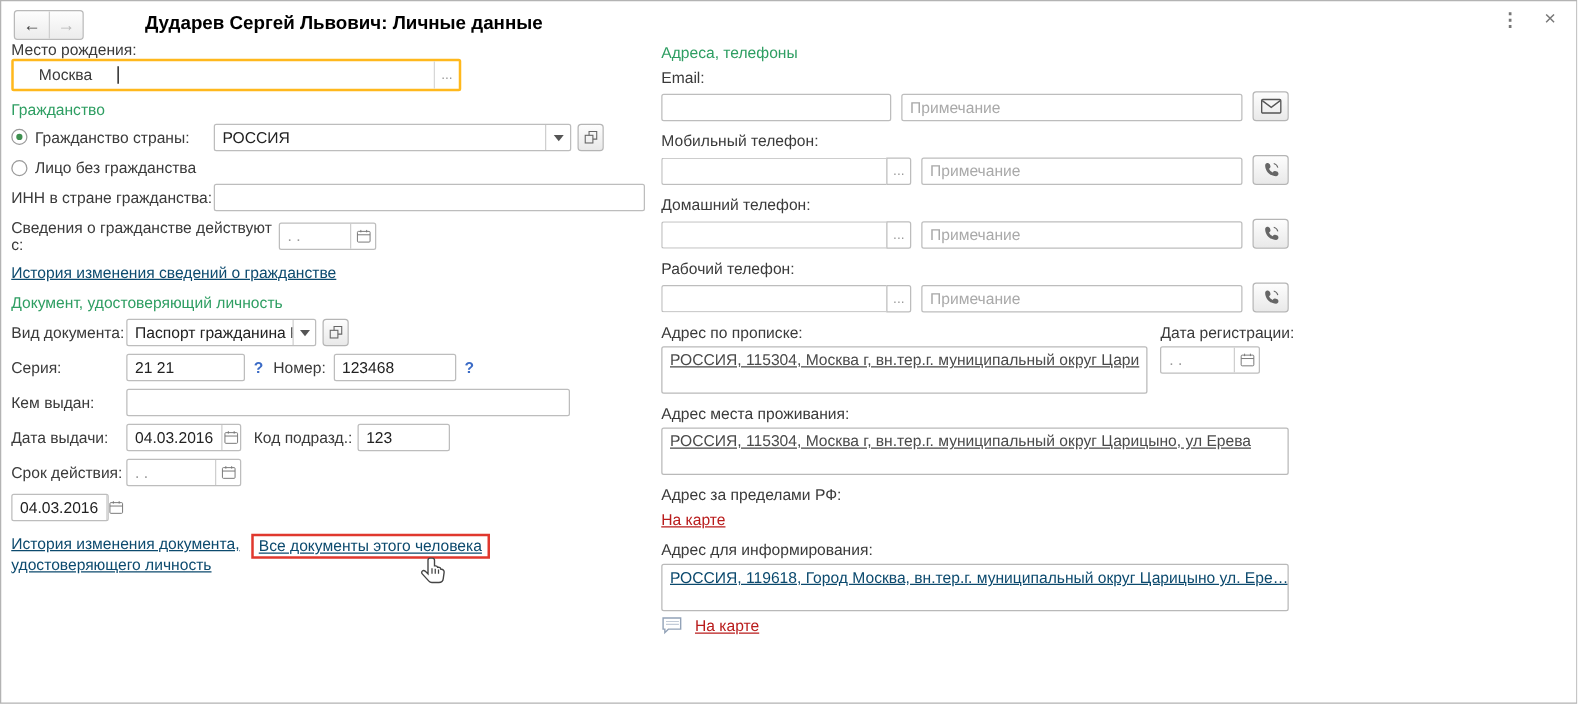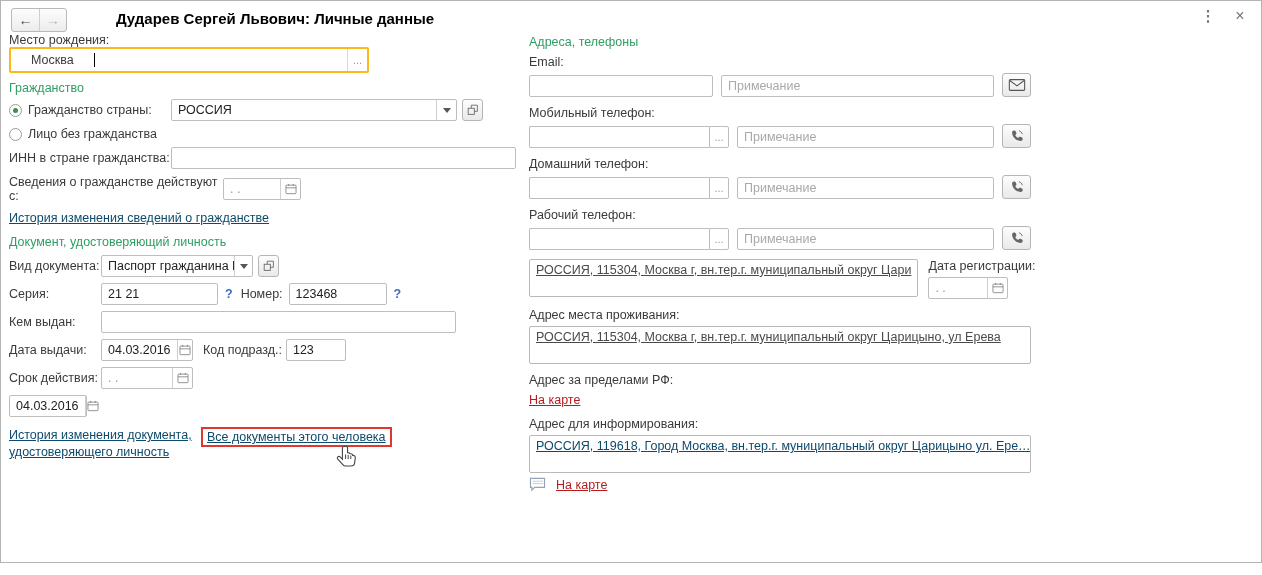--- a/index.html
+++ b/index.html
@@ -94,21 +94,21 @@
       <div class="lbl">Место рождения:</div>
       <div class="focus-input">
         <span class="val">Москва</span>
         <span class="caret"></span>
         <span class="seg" style="margin-left:auto">...</span>
       </div>
 
       <div class="green blk-lbl">Гражданство</div>
 
       <div class="row">
-        <span style="display:flex;align-items:center;width:162px">
+        <span style="display:flex;align-items:flex-start;width:162px">
           <span class="radio sel"></span>
           <span class="lbl">Гражданство страны:</span>
         </span>
         <span class="ctl" style="width:286px">
           <span class="val">РОССИЯ</span>
           <span class="seg">
               <i class="tri"></i>
             </span>
         </span>
         <button class="gbtn openbtn">
@@ -165,21 +165,21 @@
             <svg width="14" height="14" viewBox="0 0 16 16">
                 <rect x="2.5" y="6" width="7" height="7" fill="none" stroke="#666"></rect>
                 <path d="M6 6V2.5h7v7h-3.5" fill="none" stroke="#666"></path>
               </svg>
           </span>
         </button>
       </div>
 
       <div class="row">
         <span class="lbl" style="width:92px">Серия:</span>
-        <span class="ctl" style="width:117px">
+        <span class="ctl" style="width:95px">
           <span class="val">21 21</span>
         </span>
         <span class="hint">?</span>
         <span class="lbl" style="margin-right:6px">Номер:</span>
         <span class="ctl" style="width:98px">
           <span class="val">123468</span>
         </span>
         <span class="hint">?</span>
       </div>
 
@@ -195,21 +195,21 @@
           <span class="seg">
             <svg width="14" height="14" viewBox="0 0 18 18">
                 <rect x="2.5" y="4" width="13" height="11" rx="1" fill="none" stroke="#777"></rect>
                 <line x1="2.5" y1="7.5" x2="15.5" y2="7.5" stroke="#777"></line>
                 <line x1="6" y1="2.5" x2="6" y2="5" stroke="#777"></line>
                 <line x1="12" y1="2.5" x2="12" y2="5" stroke="#777"></line>
               </svg>
           </span>
         </span>
         <span class="lbl" style="margin:0 4px 0 10px">Код подразд.:</span>
-        <span class="ctl" style="width:60px">
+        <span class="ctl" style="width:74px">
           <span class="val">123</span>
         </span>
       </div>
 
       <div class="row">
         <span class="lbl" style="width:92px">Срок действия:</span>
         <span class="ctl datebox" style="width:92px">
           <span class="dateval empty">. .</span>
           <span class="seg">
             <svg width="14" height="14" viewBox="0 0 18 18">
@@ -315,20 +315,21 @@
             <svg width="16" height="16" viewBox="0 0 20 20">
                 <path d="M6 3c1 0 2.4.6 2.7 1.6l.5 1.7c.2.8-.1 1.6-.8 2l-.6.4c.7 1.7 2 3 3.7 3.7l.4-.6c.4-.7 1.2-1 2-.8l1.7.5c1 .3 1.6 1.3 1.6 2.3 0 1.3-1.1 2.4-2.4 2.4-6 0-10.9-4.9-10.9-10.9C3.9 4.1 4.9 3 6 3z" fill="#666"></path>
                 <path d="M12.5 3.5c2.2.6 3.6 2 4.1 4.2" fill="none" stroke="#666" stroke-width="1.1"></path>
               </svg>
           </span>
         </button>
       </div>
 
       <div class="addr-flex" style="margin-top:2px">
         <div class="addr-main">
+          <div class="rlabel lbl">Адрес по прописке:</div>
           <div class="addr-box">
             <span class="link dark">РОССИЯ, 115304, Москва г, вн.тер.г. муниципальный округ Цари</span>
           </div>
         </div>
         <div class="addr-date">
           <div class="rlabel lbl" style="white-space:nowrap">Дата регистрации:</div>
           <span class="ctl datebox" style="width:80px">
             <span class="dateval empty">. .</span>
             <span class="seg">
               <svg width="14" height="14" viewBox="0 0 18 18">

